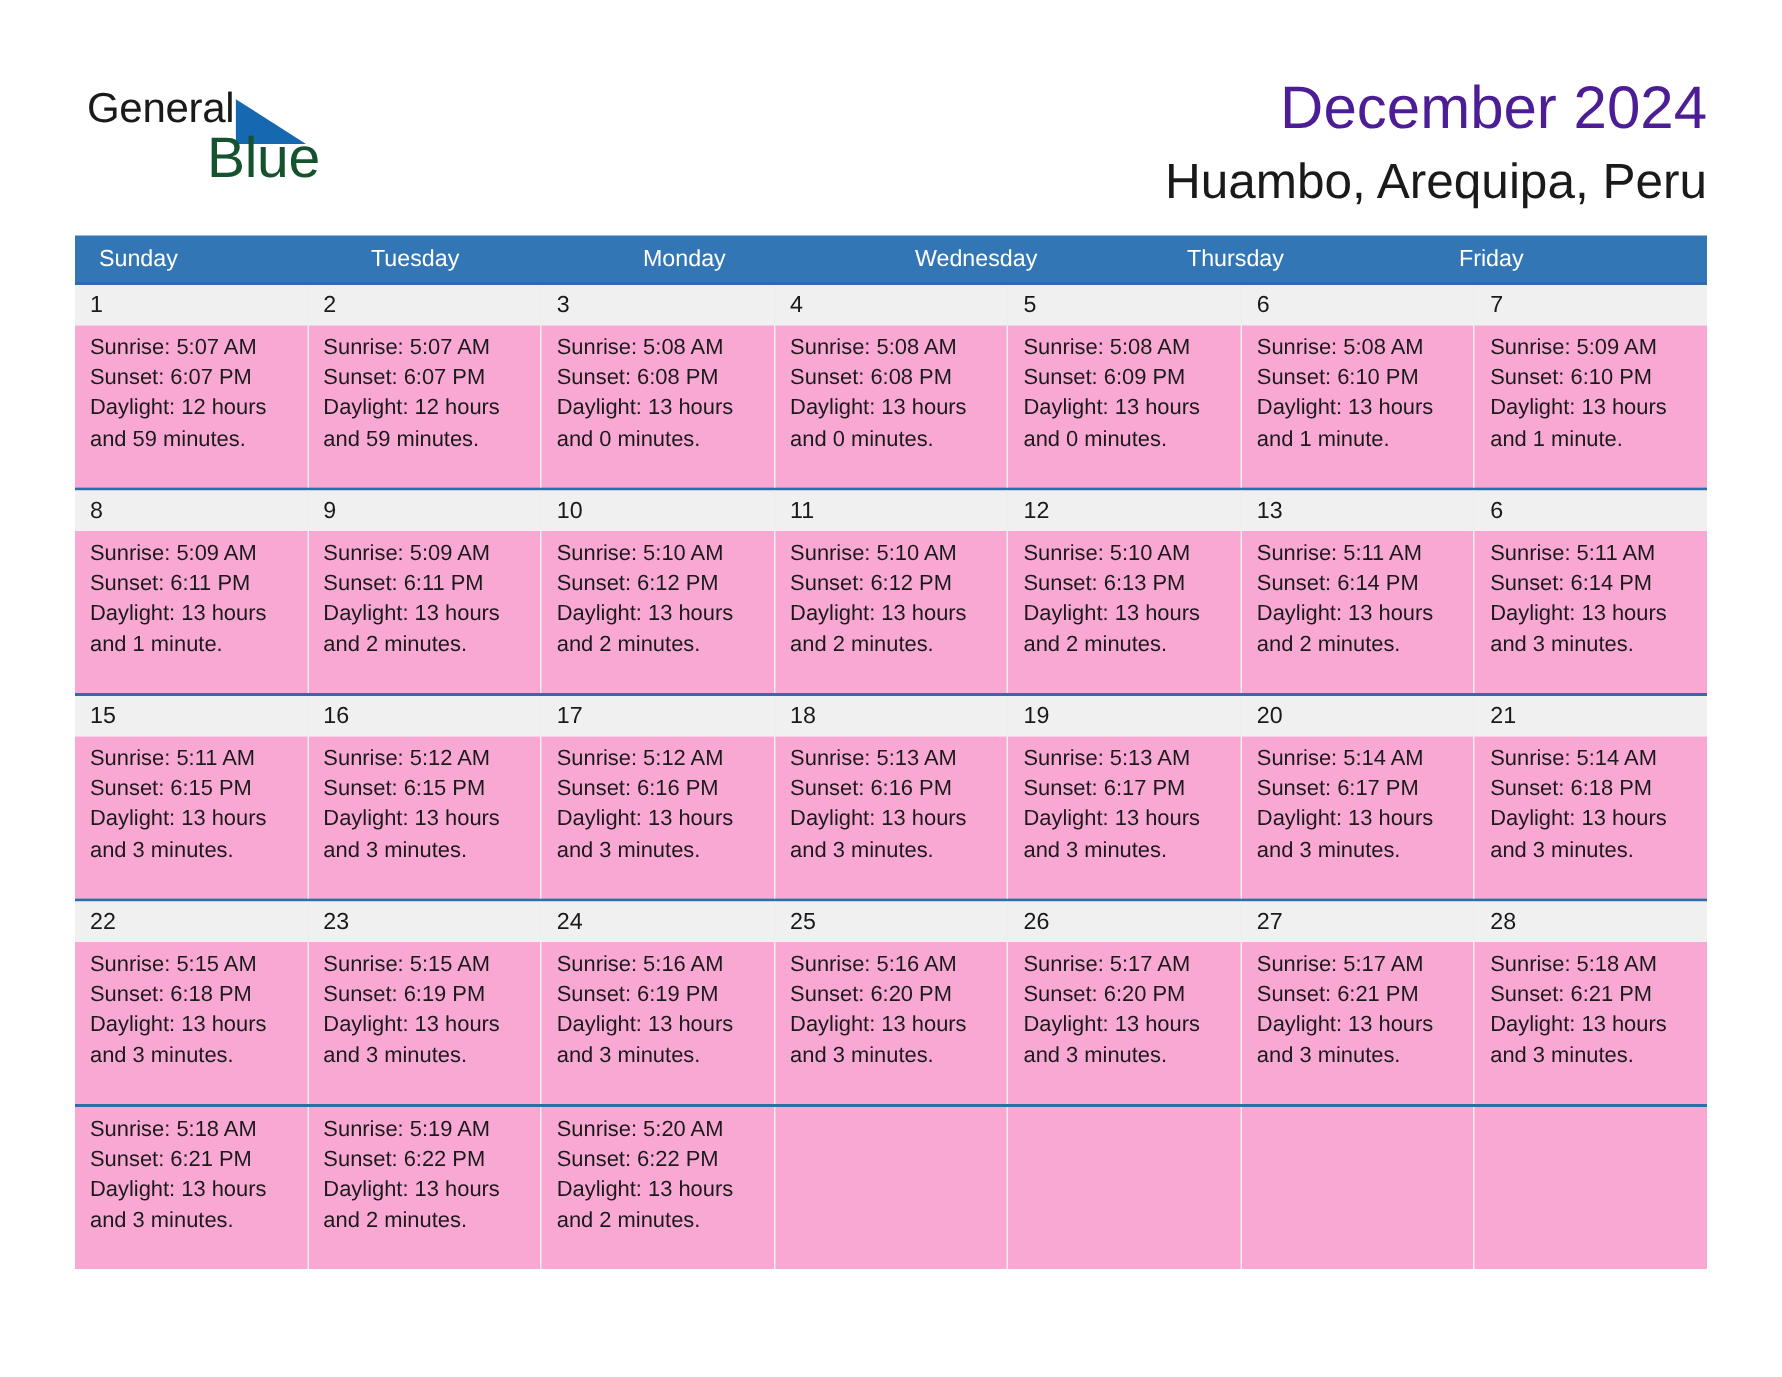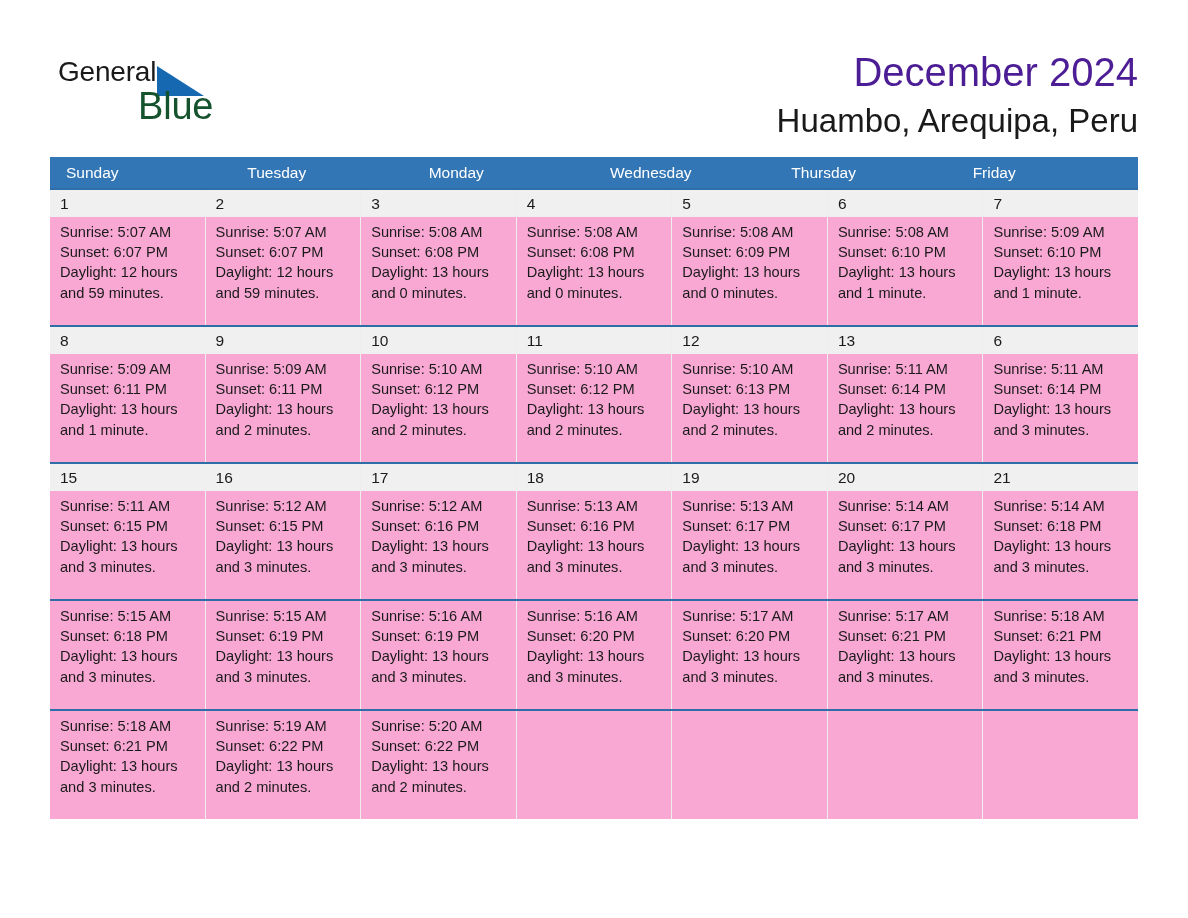--- a/index.html
+++ b/index.html
@@ -354,20 +354,29 @@
         <div class="daycell">
           <div class="line">Sunrise: 5:14 AM</div>
           <div class="line">Sunset: 6:18 PM</div>
           <div class="line">Daylight: 13 hours</div>
           <div class="line">and 3 minutes.</div>
         </div>
       </div>
     </div>
 
     <div class="week">
+      <div class="week-numbers">
+        <div class="daynum">22</div>
+        <div class="daynum">23</div>
+        <div class="daynum">24</div>
+        <div class="daynum">25</div>
+        <div class="daynum">26</div>
+        <div class="daynum">27</div>
+        <div class="daynum">28</div>
+      </div>
       <div class="week-body">
         <div class="daycell">
           <div class="line">Sunrise: 5:15 AM</div>
           <div class="line">Sunset: 6:18 PM</div>
           <div class="line">Daylight: 13 hours</div>
           <div class="line">and 3 minutes.</div>
         </div>
         <div class="daycell">
           <div class="line">Sunrise: 5:15 AM</div>
           <div class="line">Sunset: 6:19 PM</div>

